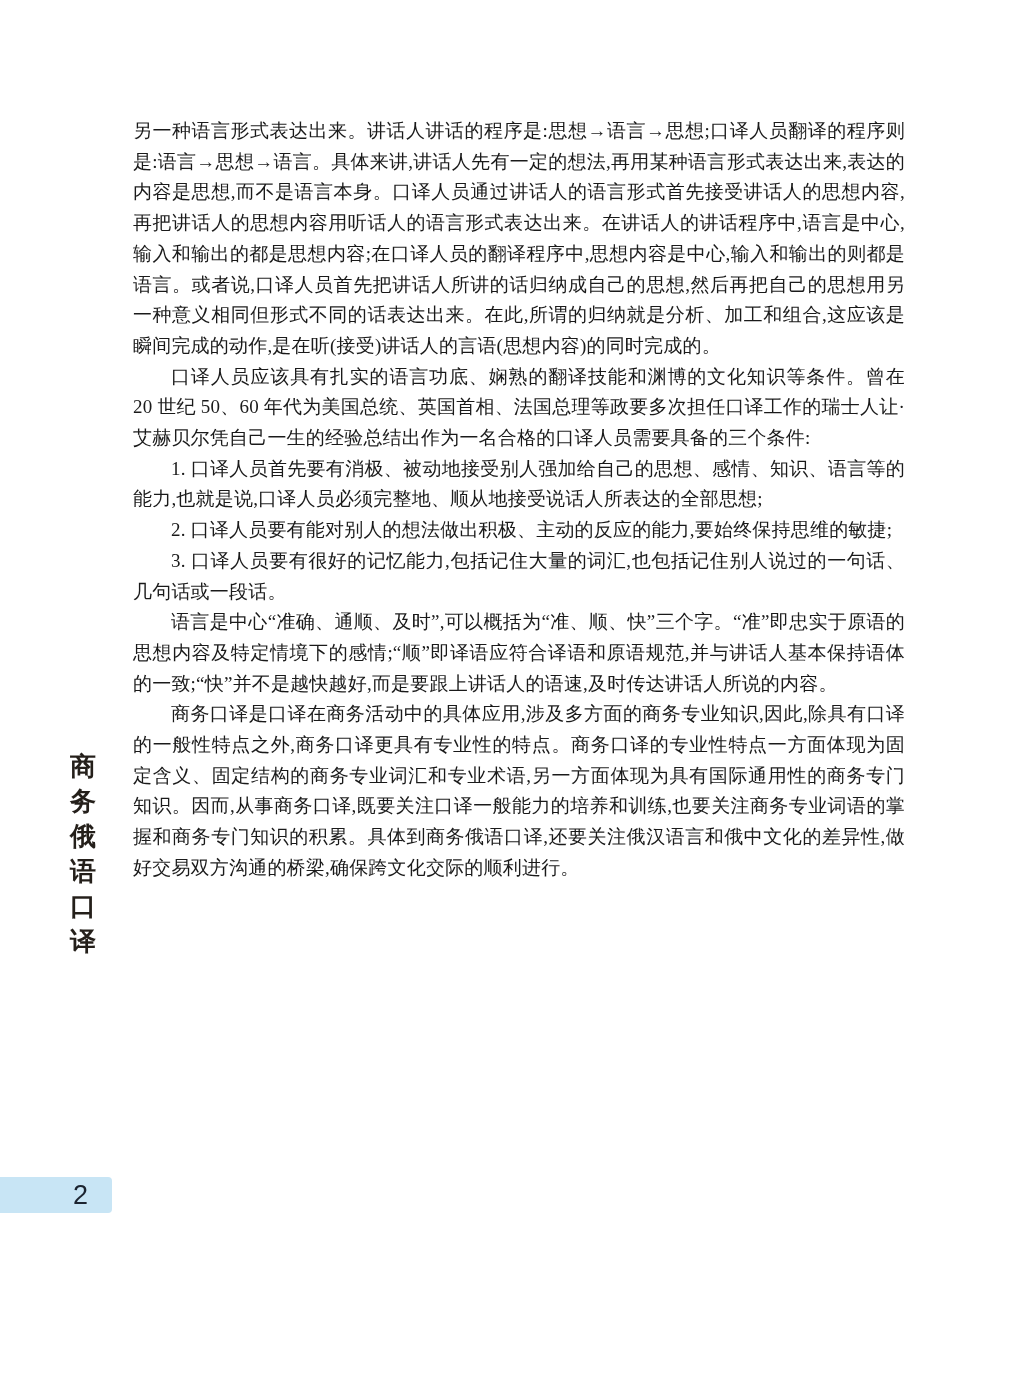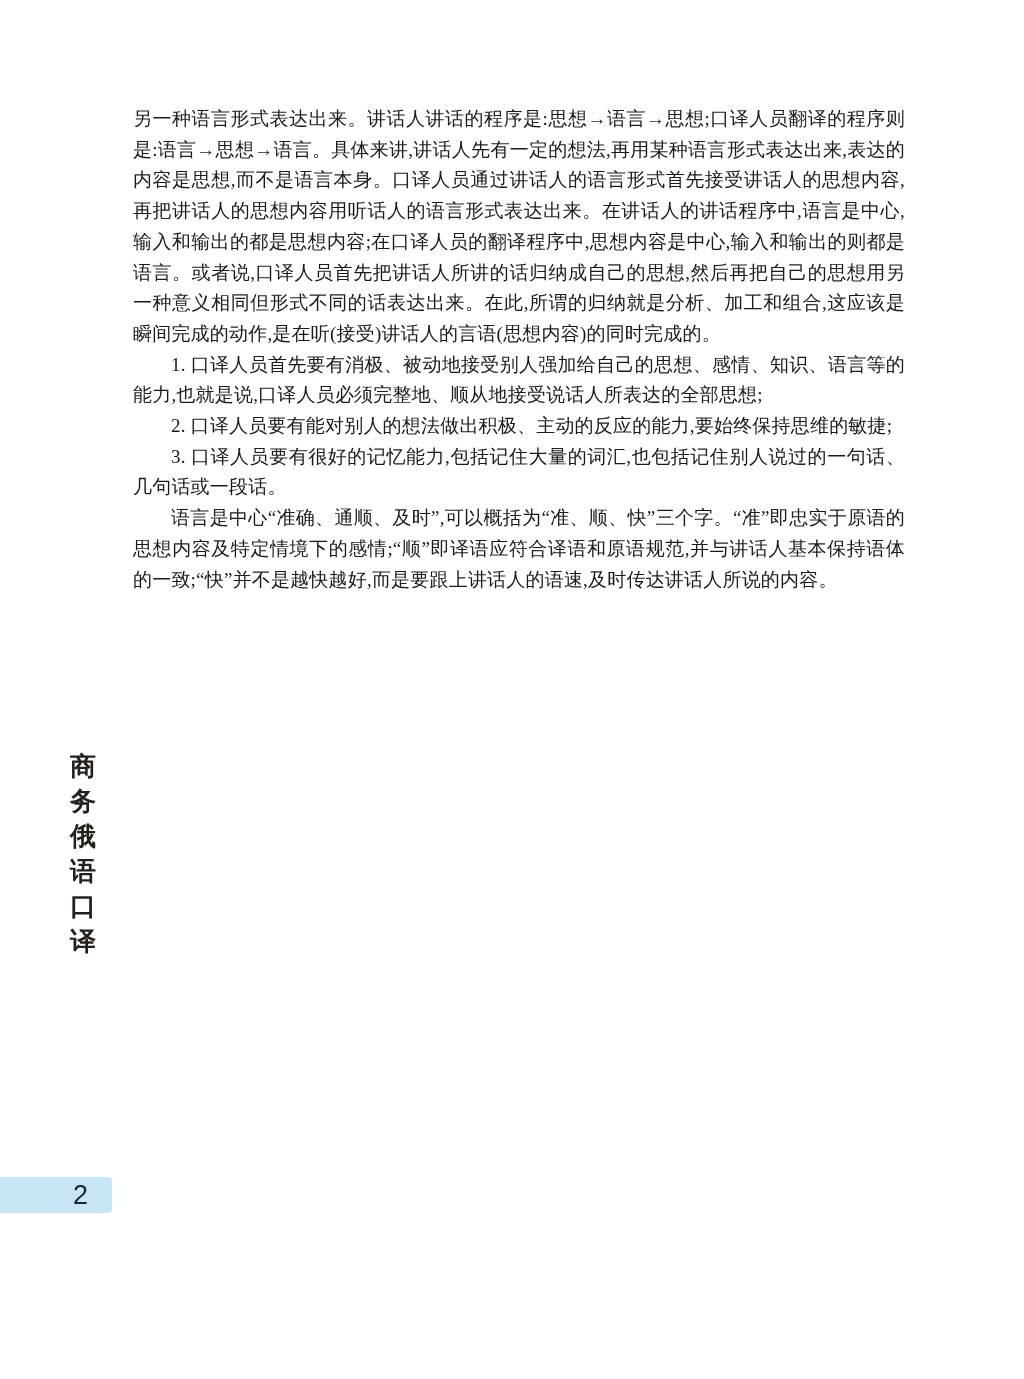--- a/index.html
+++ b/index.html
@@ -7,21 +7,21 @@
     position: relative;
     width: 1024px;
     height: 1379px;
     background: #ffffff;
     overflow: hidden;
     font-family: "Liberation Serif", "DejaVu Serif", serif;
   }
   .body-text {
     position: absolute;
     left: 133px;
-    top: 104px;
+    top: 116px;
     width: 772px;
     font-size: 19px;
     line-height: 30.7px;
     color: #1a1a1a;
     text-align: justify;
     text-justify: inter-ideograph;
     letter-spacing: 0.2px;
   }
   .body-text p { margin: 0; padding: 0; text-indent: 2em; }
   .body-text p.no-indent { text-indent: 0; }
@@ -61,24 +61,26 @@
     color: #1c2430;
   }
 </style>
 </head>
 <body>
 
 <div class="page">
 
   <div class="body-text">
     <p class="no-indent">另一种语言形式表达出来。讲话人讲话的程序是:思想→语言→思想;口译人员翻译的程序则是:语言→思想→语言。具体来讲,讲话人先有一定的想法,再用某种语言形式表达出来,表达的内容是思想,而不是语言本身。口译人员通过讲话人的语言形式首先接受讲话人的思想内容,再把讲话人的思想内容用听话人的语言形式表达出来。在讲话人的讲话程序中,语言是中心,输入和输出的都是思想内容;在口译人员的翻译程序中,思想内容是中心,输入和输出的则都是语言。或者说,口译人员首先把讲话人所讲的话归纳成自己的思想,然后再把自己的思想用另一种意义相同但形式不同的话表达出来。在此,所谓的归纳就是分析、加工和组合,这应该是瞬间完成的动作,是在听(接受)讲话人的言语(思想内容)的同时完成的。</p>
+    <p>口译人员应该具有扎实的语言功底、娴熟的翻译技能和渊博的文化知识等条件。曾在 20 世纪 50、60 年代为美国总统、英国首相、法国总理等政要多次担任口译工作的瑞士人让·艾赫贝尔凭自己一生的经验总结出作为一名合格的口译人员需要具备的三个条件:</p>
     <p>1. 口译人员首先要有消极、被动地接受别人强加给自己的思想、感情、知识、语言等的能力,也就是说,口译人员必须完整地、顺从地接受说话人所表达的全部思想;</p>
     <p>2. 口译人员要有能对别人的想法做出积极、主动的反应的能力,要始终保持思维的敏捷;</p>
     <p>3. 口译人员要有很好的记忆能力,包括记住大量的词汇,也包括记住别人说过的一句话、几句话或一段话。</p>
     <p>语言是中心“准确、通顺、及时”,可以概括为“准、顺、快”三个字。“准”即忠实于原语的思想内容及特定情境下的感情;“顺”即译语应符合译语和原语规范,并与讲话人基本保持语体的一致;“快”并不是越快越好,而是要跟上讲话人的语速,及时传达讲话人所说的内容。</p>
+    <p>商务口译是口译在商务活动中的具体应用,涉及多方面的商务专业知识,因此,除具有口译的一般性特点之外,商务口译更具有专业性的特点。商务口译的专业性特点一方面体现为固定含义、固定结构的商务专业词汇和专业术语,另一方面体现为具有国际通用性的商务专门知识。因而,从事商务口译,既要关注口译一般能力的培养和训练,也要关注商务专业词语的掌握和商务专门知识的积累。具体到商务俄语口译,还要关注俄汉语言和俄中文化的差异性,做好交易双方沟通的桥梁,确保跨文化交际的顺利进行。</p>
   </div>
 
   <div class="sidebar-title">
     <span>商</span>
     <span>务</span>
     <span>俄</span>
     <span>语</span>
     <span>口</span>
     <span>译</span>
   </div>

